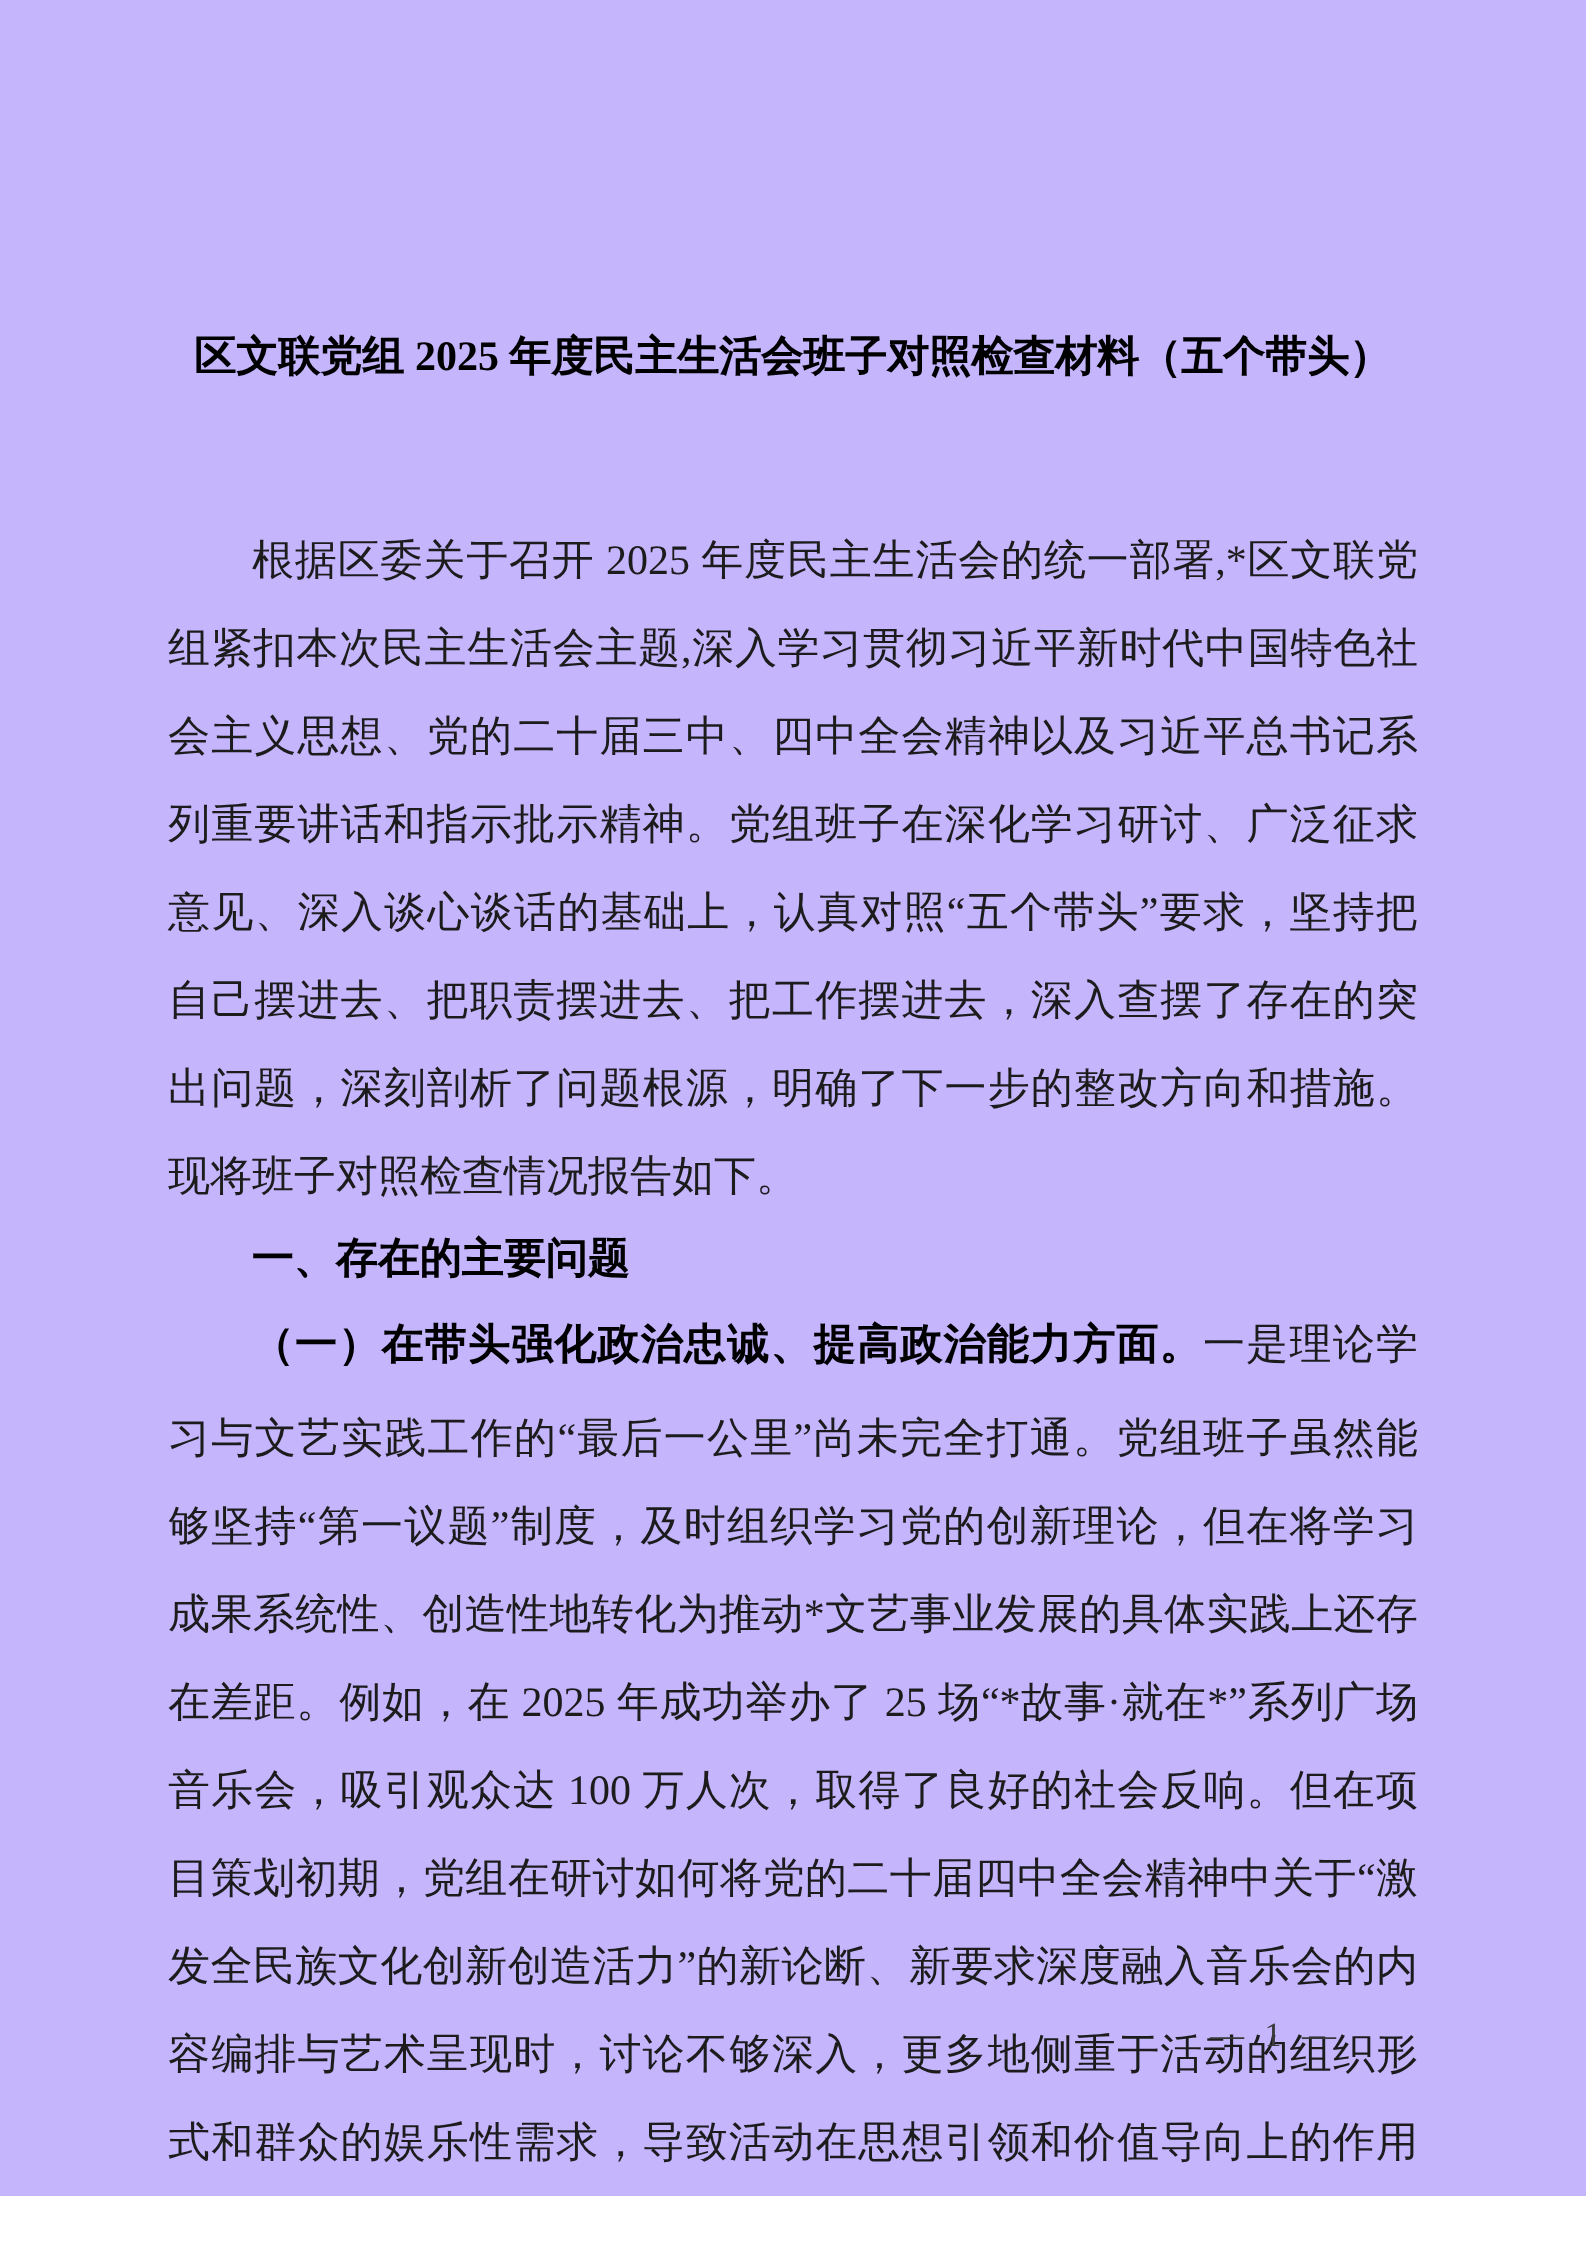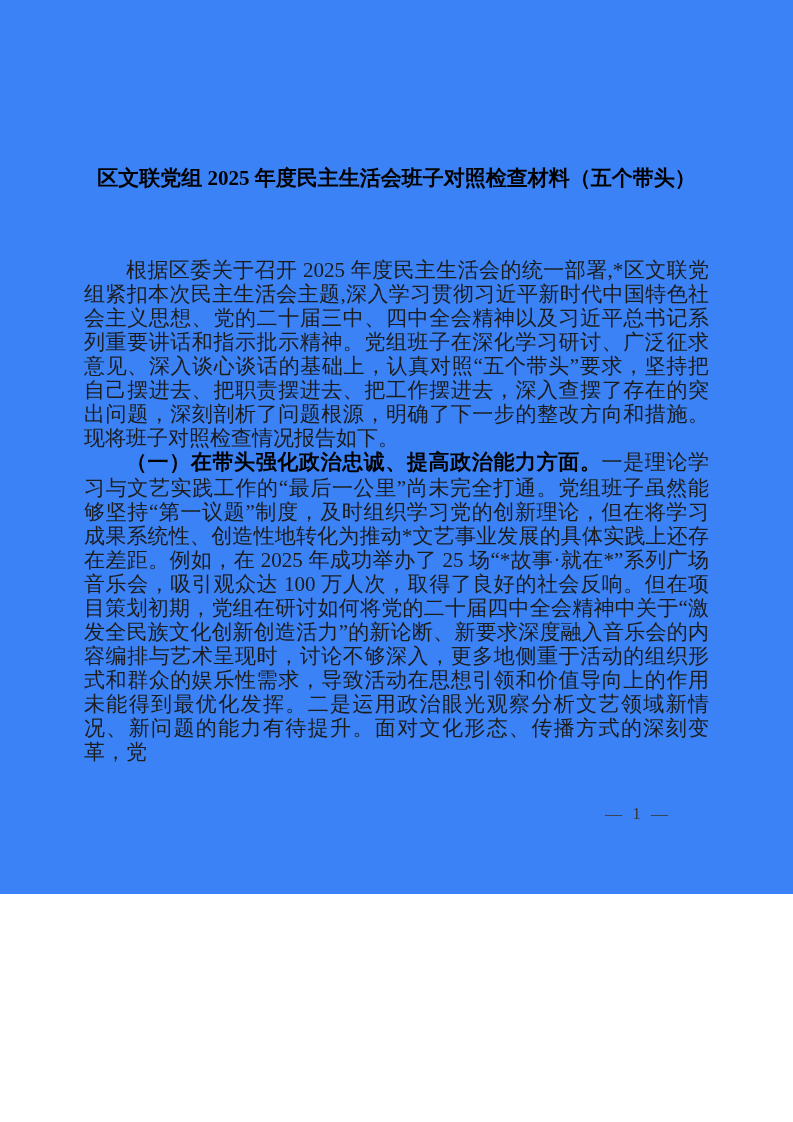--- a/index.html
+++ b/index.html
@@ -3,43 +3,43 @@
 <meta charset="utf-8">
 <style>
   html, body {
     margin: 0;
     padding: 0;
     background: #ffffff;
   }
   .page {
     position: relative;
     width: 793px;
-    height: 894px;
+    height: 1098px;
     margin: 0 auto;
-    background: #3b82f6;
+    background: #c4b5fd;
     overflow: hidden;
     font-family: "Liberation Serif", "DejaVu Serif", serif;
     color: #1c1c1c;
   }
   .content {
     padding: 162px 84px 0 84px;
   }
   .doc-title {
     margin: 0 0 64px 0;
     font-size: 21px;
     font-weight: bold;
     line-height: 32px;
     text-align: center;
     color: #000000;
     font-family: "Liberation Serif", "DejaVu Serif", serif;
   }
   .para {
     margin: 0;
     font-size: 21px;
-    line-height: 24px;
+    line-height: 44px;
     text-align: justify;
     text-indent: 2em;
     word-break: break-all;
     color: #1c1c1c;
   }
   .section-heading {
     margin: 0;
     font-size: 21px;
     line-height: 40px;
     font-weight: bold;
@@ -65,19 +65,20 @@
 </head>
 <body>
 
 <div class="page">
   <div class="content">
 
     <h1 class="doc-title">区文联党组 2025 年度民主生活会班子对照检查材料（五个带头）</h1>
 
     <p class="para">根据区委关于召开 2025 年度民主生活会的统一部署,*区文联党组紧扣本次民主生活会主题,深入学习贯彻习近平新时代中国特色社会主义思想、党的二十届三中、四中全会精神以及习近平总书记系列重要讲话和指示批示精神。党组班子在深化学习研讨、广泛征求意见、深入谈心谈话的基础上，认真对照“五个带头”要求，坚持把自己摆进去、把职责摆进去、把工作摆进去，深入查摆了存在的突出问题，深刻剖析了问题根源，明确了下一步的整改方向和措施。现将班子对照检查情况报告如下。</p>
 
+    <h2 class="section-heading">一、存在的主要问题</h2>
 
     <p class="para"><span class="lead">（一）在带头强化政治忠诚、提高政治能力方面。</span><span>一是理论学习与文艺实践工作的“最后一公里”尚未完全打通。党组班子虽然能够坚持“第一议题”制度，及时组织学习党的创新理论，但在将学习成果系统性、创造性地转化为推动*文艺事业发展的具体实践上还存在差距。例如，在 2025 年成功举办了 25 场“*故事·就在*”系列广场音乐会，吸引观众达 100 万人次，取得了良好的社会反响。但在项目策划初期，党组在研讨如何将党的二十届四中全会精神中关于“激发全民族文化创新创造活力”的新论断、新要求深度融入音乐会的内容编排与艺术呈现时，讨论不够深入，更多地侧重于活动的组织形式和群众的娱乐性需求，导致活动在思想引领和价值导向上的作用未能得到最优化发挥。二是运用政治眼光观察分析文艺领域新情况、新问题的能力有待提升。面对文化形态、传播方式的深刻变革，党</span></p>
 
   </div>
 
   <div class="page-footer">— 1 —</div>
 </div>
 
 </body></html>

